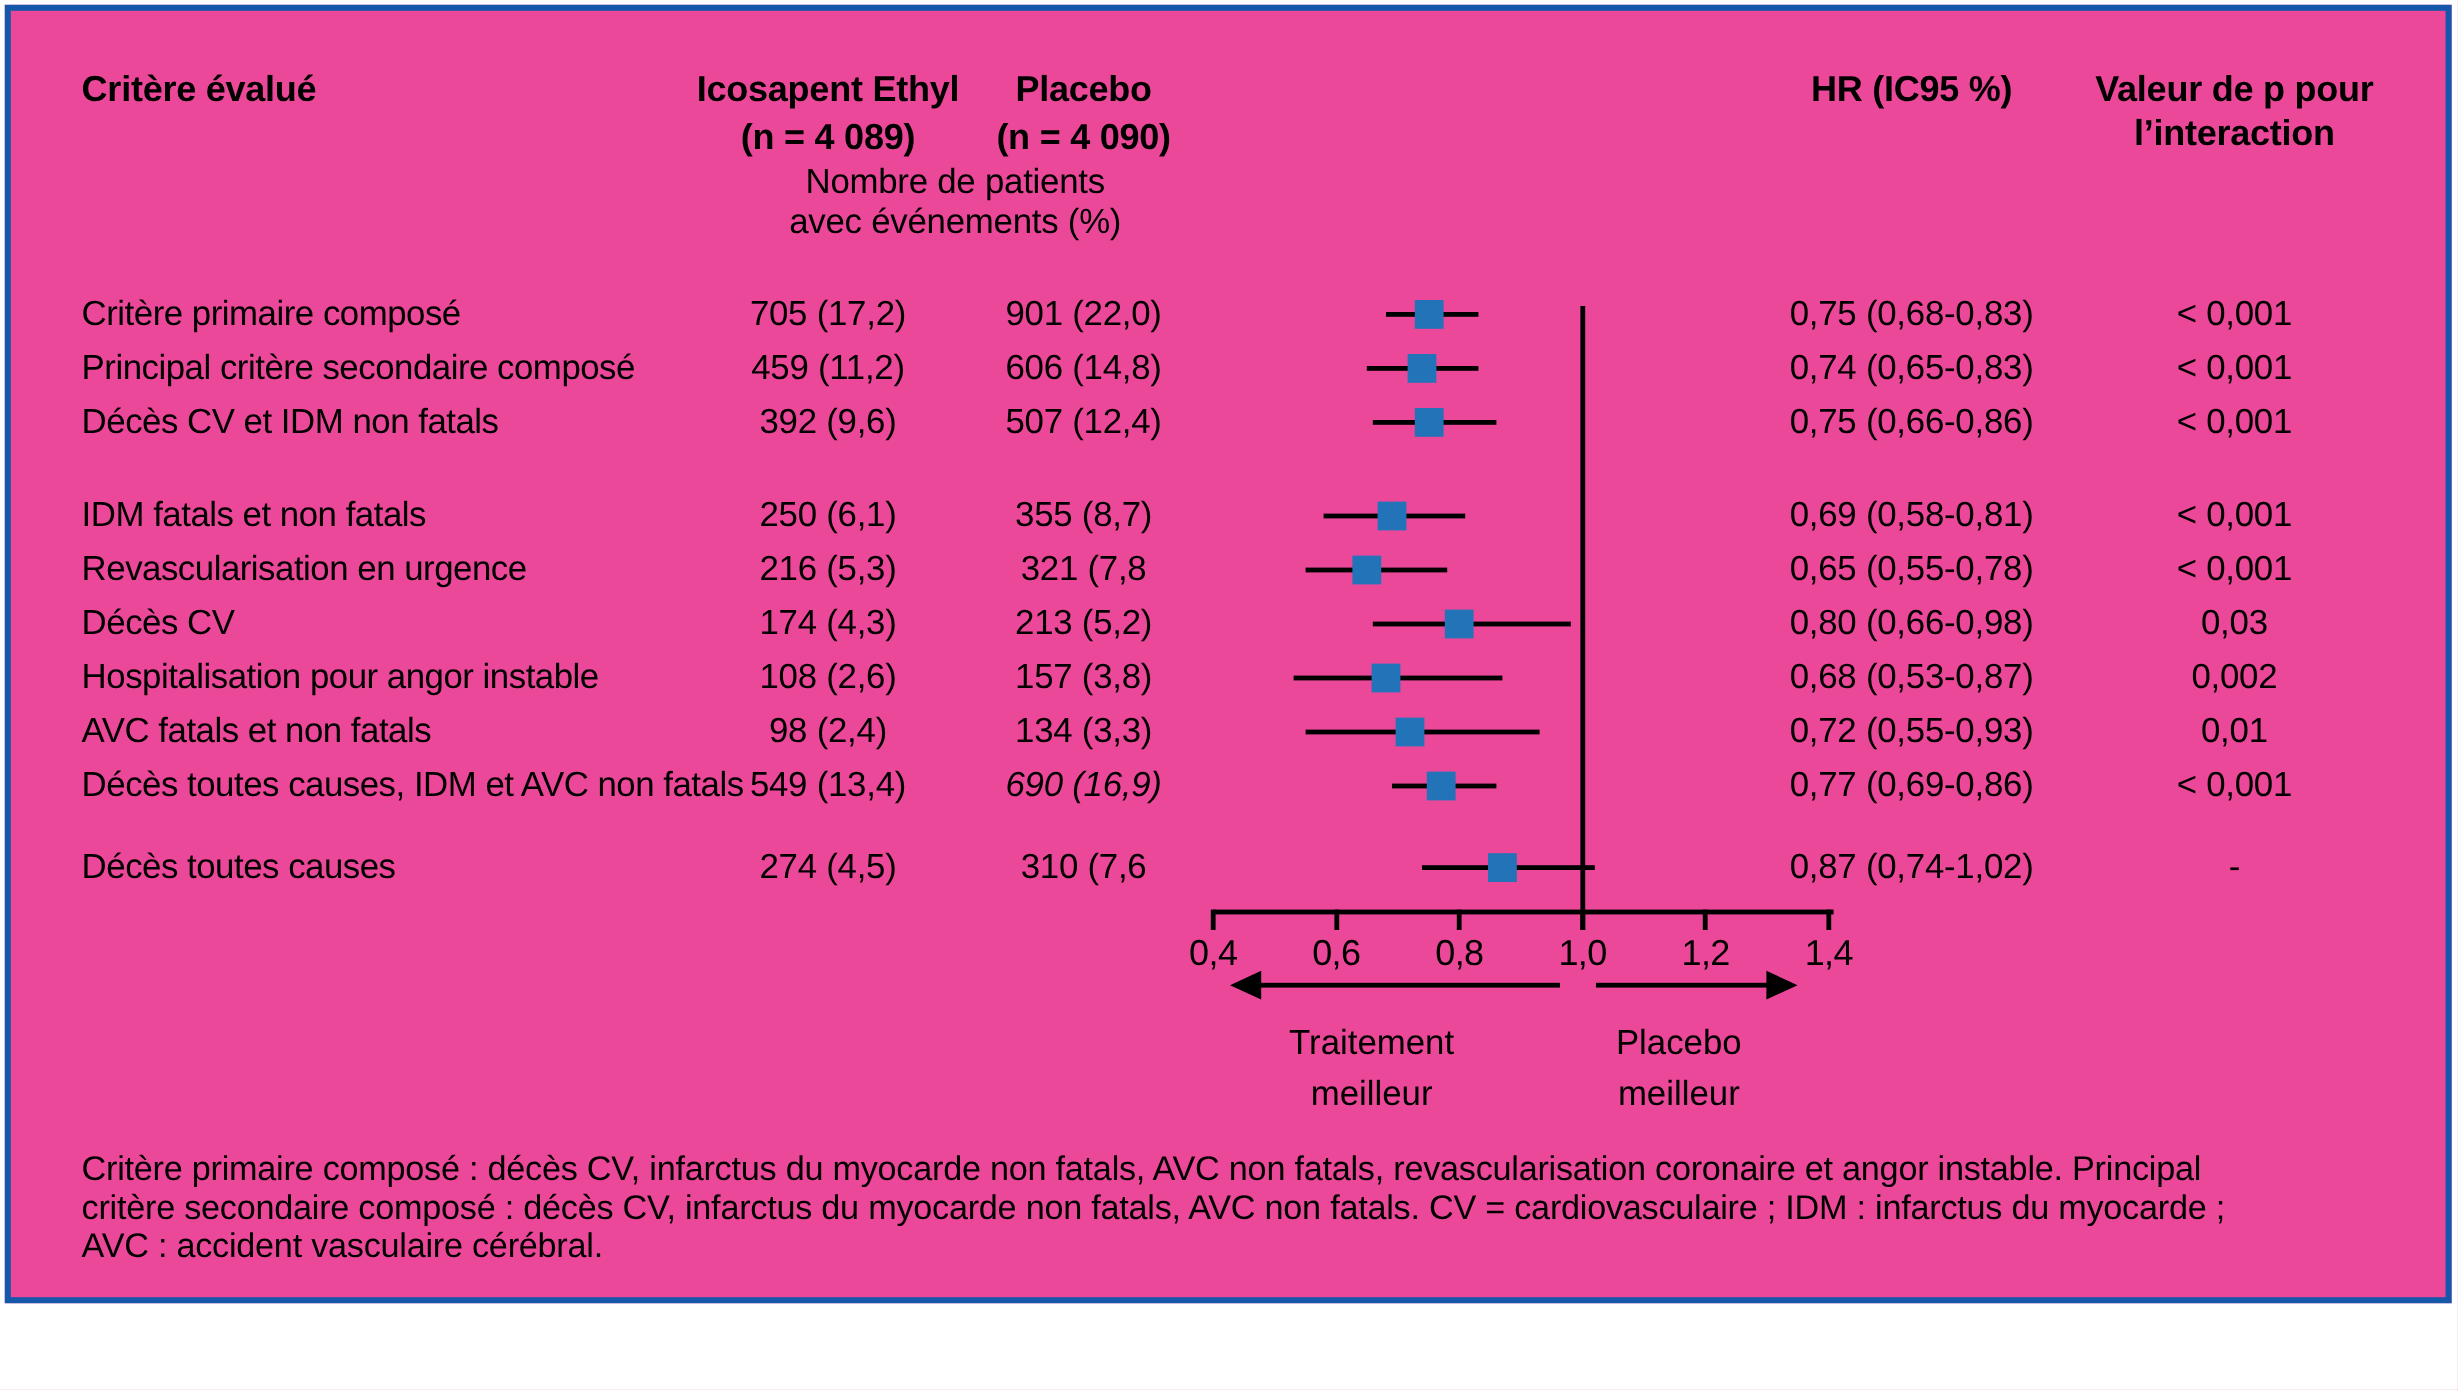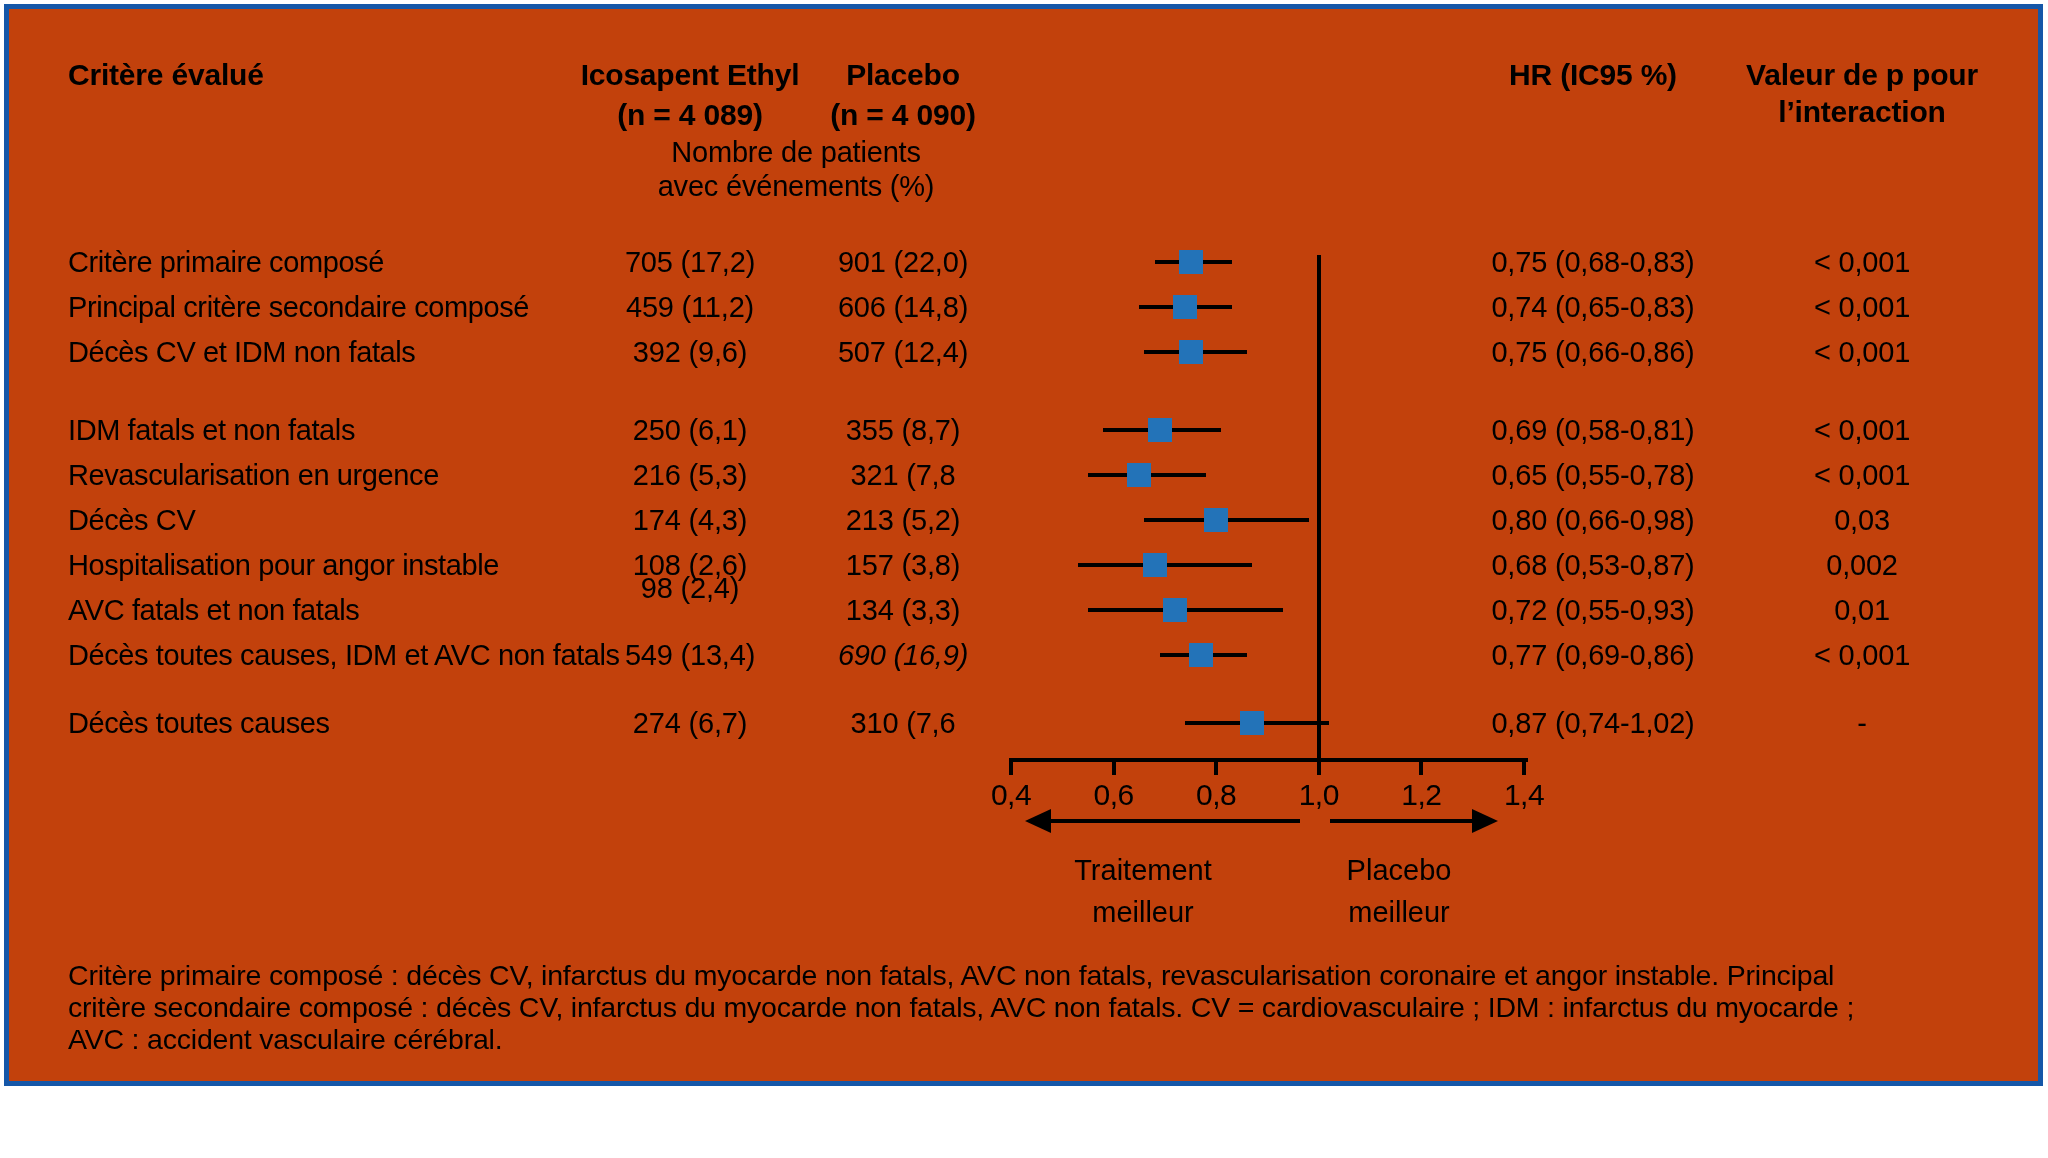--- a/index.html
+++ b/index.html
@@ -1,18 +1,18 @@
 <!DOCTYPE html>
 <html><head>
 <meta charset="utf-8">
 <style>
   * { margin:0; padding:0; box-sizing:border-box; }
   html,body { width:2048px; height:1158px; background:#fff; font-family:"Liberation Sans", sans-serif; color:#000; }
   .page { position:relative; width:2048px; height:1158px; background:#fff; overflow:hidden; }
-  .frame { position:absolute; left:4px; top:4px; width:2039px; height:1082px; background:#c2410c; border:5px solid #1557a8;padding-left:40px; }
+  .frame { position:absolute; left:4px; top:4px; width:2039px; height:1082px; background:#ec4899; border:5px solid #1557a8;padding-left:40px; }
   .abs { position:absolute; }
   .hdr { font-weight:bold; font-size:30px; letter-spacing:-0.2px; white-space:nowrap; }
   .txt { font-size:29px; letter-spacing:-0.2px; white-space:nowrap; }
   .ctr { transform:translate(-50%,-50%); text-align:center; }
   .vctr { transform:translateY(-50%); }
   .row-label { font-size:29px; letter-spacing:-0.4px; white-space:nowrap; }
   .ci-line { position:absolute; height:4px; background:#000; }
   .marker { position:absolute; width:24px; height:24px; }
   .refline { position:absolute; width:4px; background:#000; }
   .axis-line { position:absolute; height:4px; background:#000; }
@@ -117,39 +117,39 @@
           <div class="abs row-label vctr" style="left: 59px; top: 556px;">Hospitalisation pour angor instable</div>
           <div class="abs txt ctr" style="left: 681px; top: 556px;">108 (2,6)</div>
           <div class="abs txt ctr" style="left: 894px; top: 556px;">157 (3,8)</div>
           <div class="ci-line" style="left: 1068.69px; top: 554px; width: 174.42px;"></div>
           <div class="marker" style="left: 1133.64px; top: 544px; background: rgb(35, 115, 184);"></div>
           <div class="abs txt ctr" style="left: 1584px; top: 556px;">0,68 (0,53-0,87)</div>
           <div class="abs txt ctr" style="left: 1853px; top: 556px;">0,002</div>
         </div>
         <div>
           <div class="abs row-label vctr" style="left: 59px; top: 601px;">AVC fatals et non fatals</div>
-          <div class="abs txt ctr" style="left: 681px; top: 579px;">98 (2,4)</div>
+          <div class="abs txt ctr" style="left: 681px; top: 601px;">98 (2,4)</div>
           <div class="abs txt ctr" style="left: 894px; top: 601px;">134 (3,3)</div>
           <div class="ci-line" style="left: 1078.95px; top: 599px; width: 194.94px;"></div>
           <div class="marker" style="left: 1154.16px; top: 589px; background: rgb(35, 115, 184);"></div>
           <div class="abs txt ctr" style="left: 1584px; top: 601px;">0,72 (0,55-0,93)</div>
           <div class="abs txt ctr" style="left: 1853px; top: 601px;">0,01</div>
         </div>
         <div>
           <div class="abs row-label vctr" style="left: 59px; top: 646px;">Décès toutes causes, IDM et AVC non fatals</div>
           <div class="abs txt ctr" style="left: 681px; top: 646px;">549 (13,4)</div>
           <div class="abs txt ctr" style="left: 894px; top: 646px; font-style: italic;">690 (16,9)</div>
           <div class="ci-line" style="left: 1150.77px; top: 644px; width: 87.21px;"></div>
           <div class="marker" style="left: 1179.81px; top: 634px; background: rgb(35, 115, 184);"></div>
           <div class="abs txt ctr" style="left: 1584px; top: 646px;">0,77 (0,69-0,86)</div>
           <div class="abs txt ctr" style="left: 1853px; top: 646px;">&lt; 0,001</div>
         </div>
         <div>
           <div class="abs row-label vctr" style="left: 59px; top: 714px;">Décès toutes causes</div>
-          <div class="abs txt ctr" style="left: 681px; top: 714px;">274 (6,7)</div>
+          <div class="abs txt ctr" style="left: 681px; top: 714px;">274 (4,5)</div>
           <div class="abs txt ctr" style="left: 894px; top: 714px;">310 (7,6</div>
           <div class="ci-line" style="left: 1176.42px; top: 712px; width: 143.64px;"></div>
           <div class="marker" style="left: 1231.11px; top: 702px; background: rgb(35, 115, 184);"></div>
           <div class="abs txt ctr" style="left: 1584px; top: 714px;">0,87 (0,74-1,02)</div>
           <div class="abs txt ctr" style="left: 1853px; top: 714px;">-</div>
         </div>
       </div>
 
     <div class="arrow-shaft" style="left:1040px; top:810px; width:251px;"></div>
     <div class="arrow-head" style="left:1016px; top:800px; border-right:26px solid #000;"></div>

